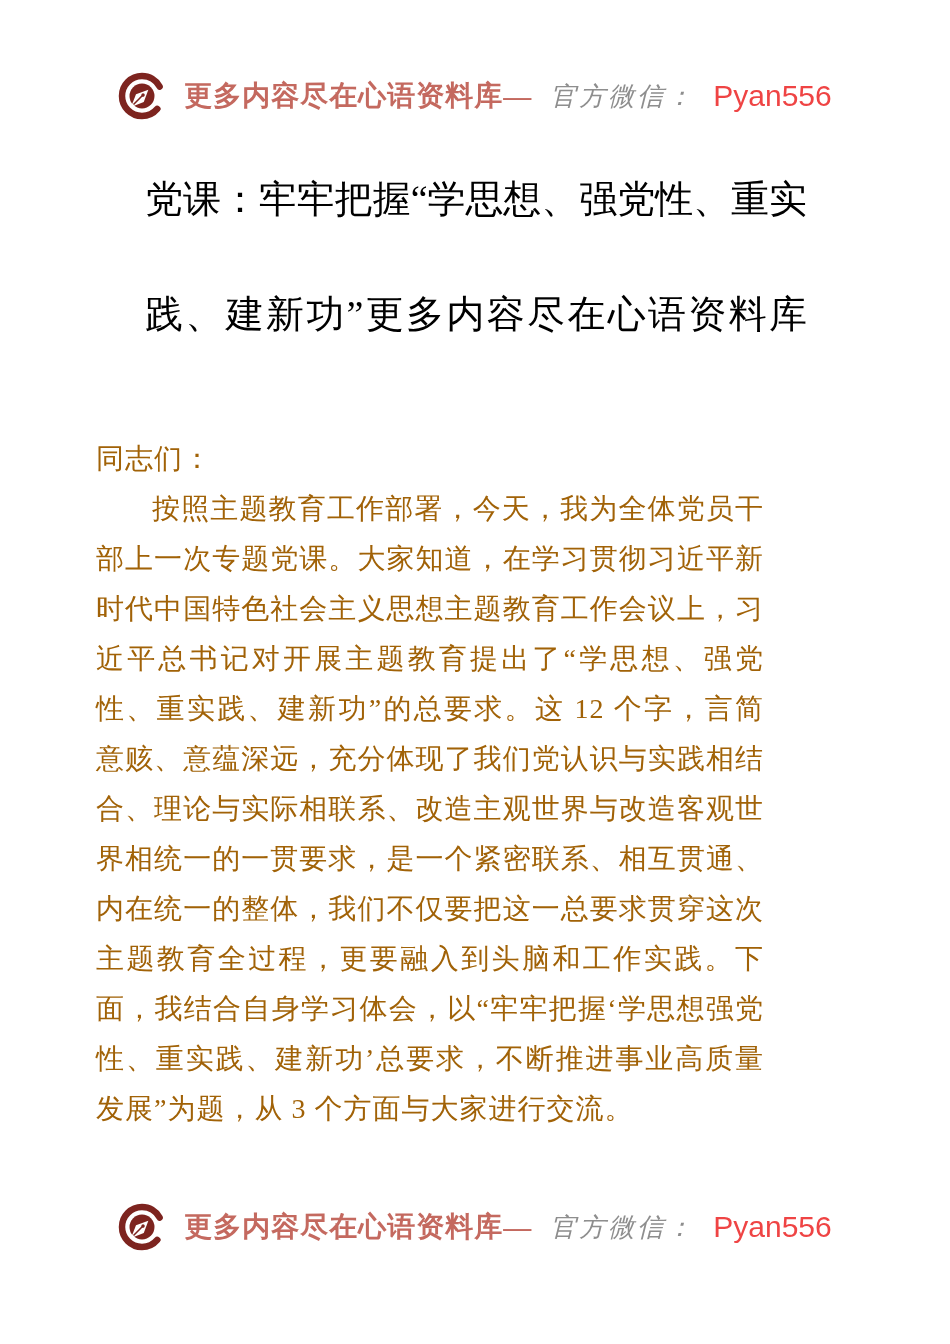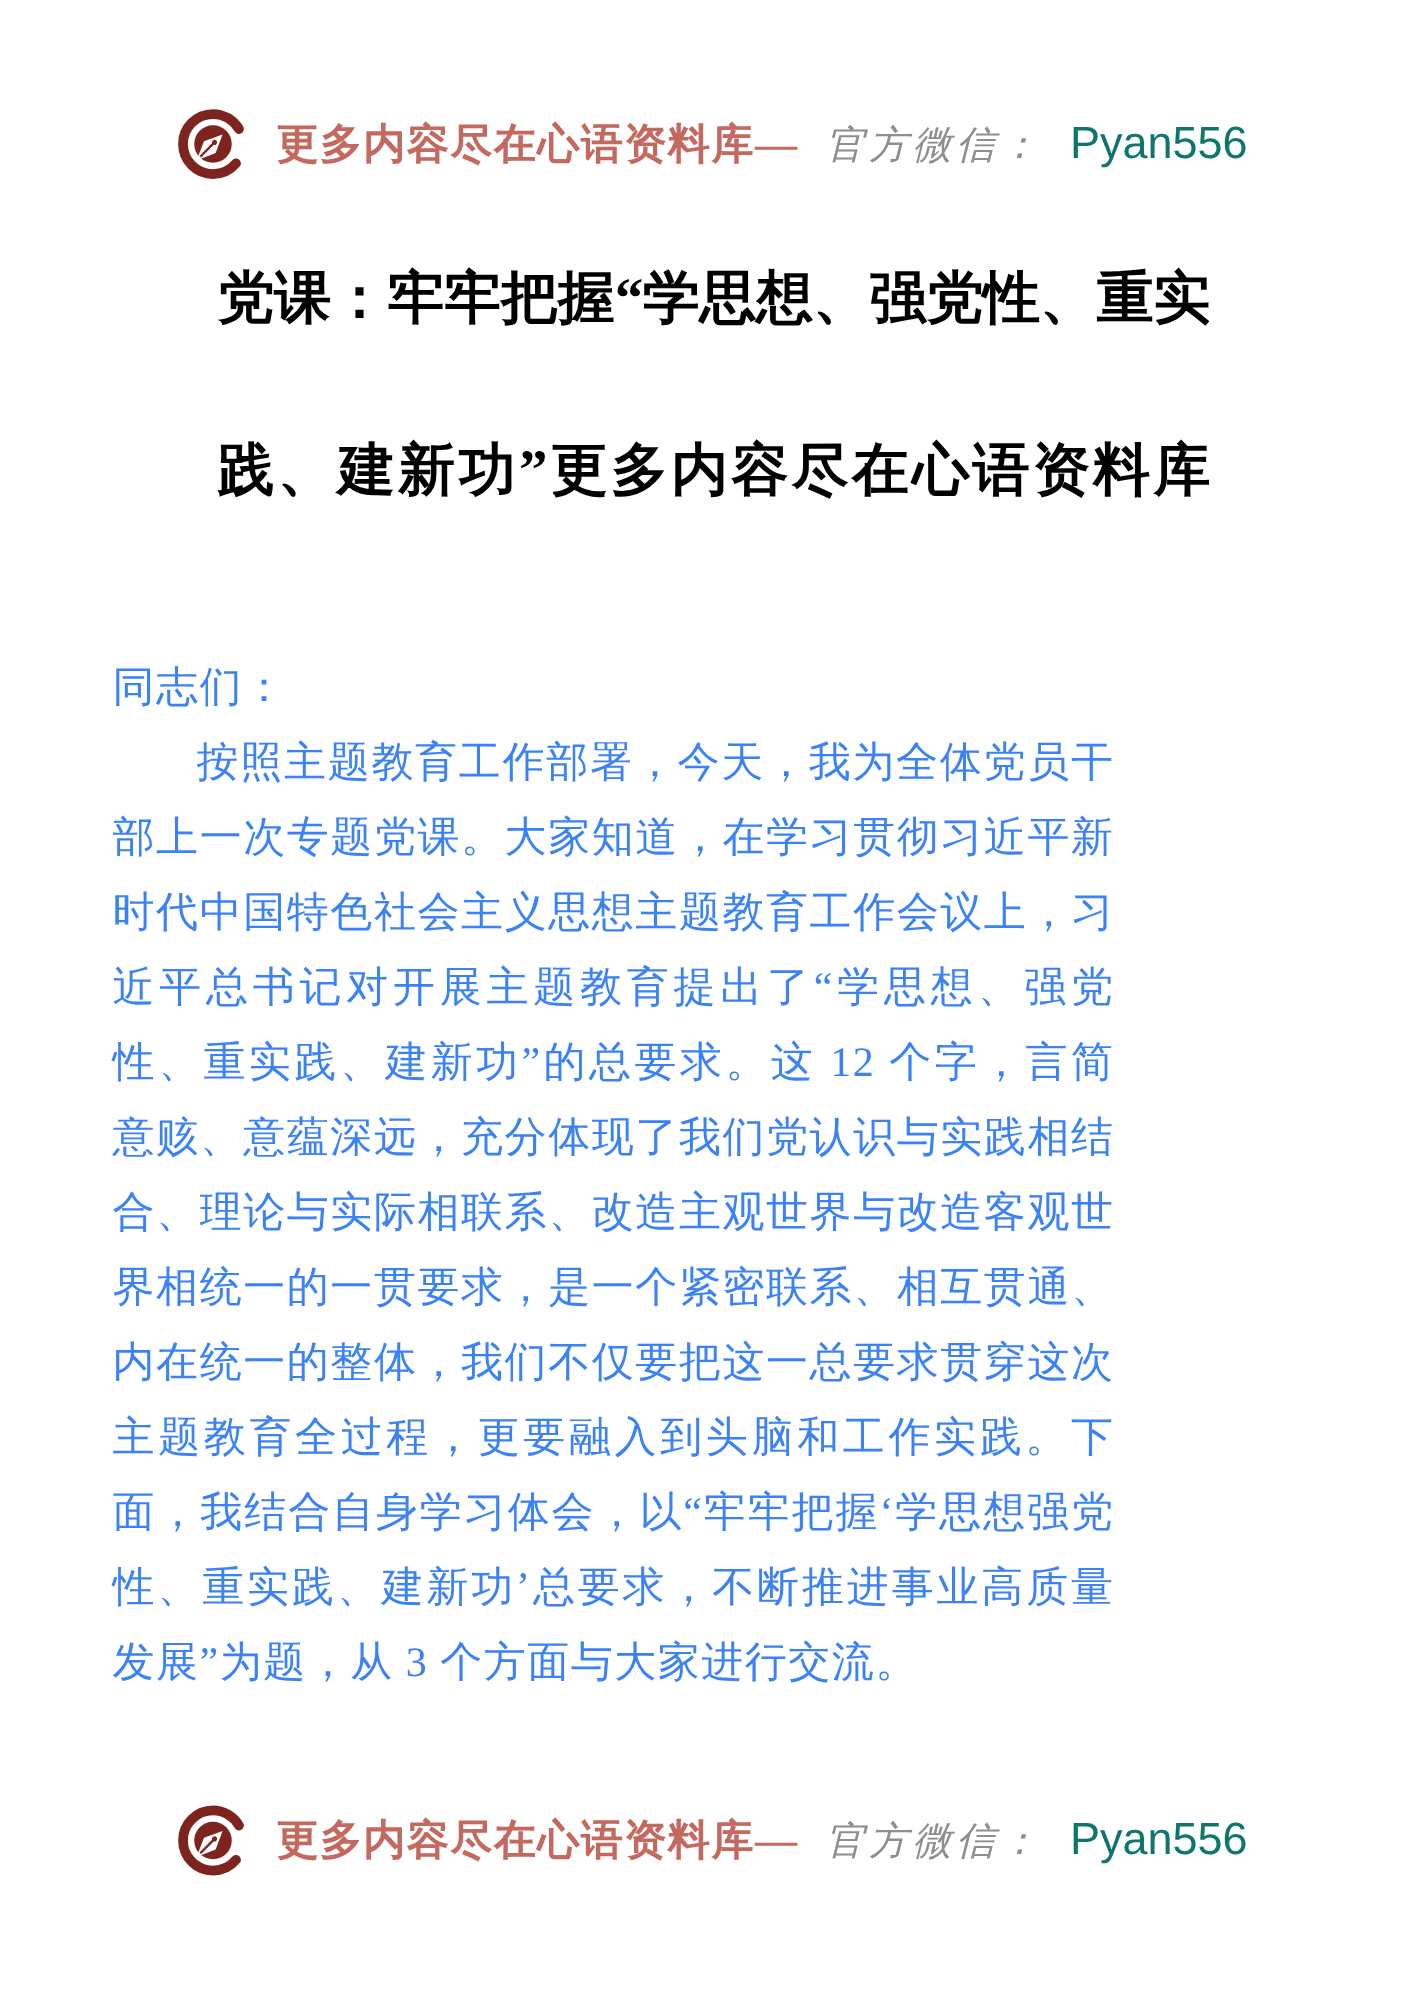--- a/index.html
+++ b/index.html
@@ -22,40 +22,40 @@
   .logo { width:48px; height:48px; flex:0 0 auto; display:block; }
   .wm-brand {
     color:#c4695f; font-size:28px; font-weight:bold;
     letter-spacing:1px;
   }
   .wm-label {
     color:#8e8e8e; font-size:26px; font-style:italic;
     letter-spacing:3px; font-weight:normal;
   }
   .wm-value {
-    color:#0f766e; font-size:30px;
+    color:#ef4444; font-size:30px;
     font-family:"Liberation Sans","DejaVu Sans",sans-serif;
   }
   
   .title-block {
     width:660px; margin:22px auto 0 auto;
-    color:#000; font-weight:bold;
+    color:#000; font-weight:normal;
   }
   .title-line {
     font-size:38px; line-height:115px;
     letter-spacing:-2px;
     text-align:justify; text-align-last:justify;
   }
   .title-line.last {
     text-align:center; text-align-last:center; letter-spacing:6px;
   }
   
   .body-block {
-    width:668px; margin:62px 137px 0 75px;
-    color:#3b82f6;
+    width:668px; margin:62px 137px 0 96px;
+    color:#a16207;
   }
   .salutation {
     font-size:28px; line-height:50px; letter-spacing:1px;
   }
   .para {
     font-size:28px; line-height:50px; letter-spacing:1px;
     text-align:justify; text-indent:2em;
   }
 </style>
 </head>

